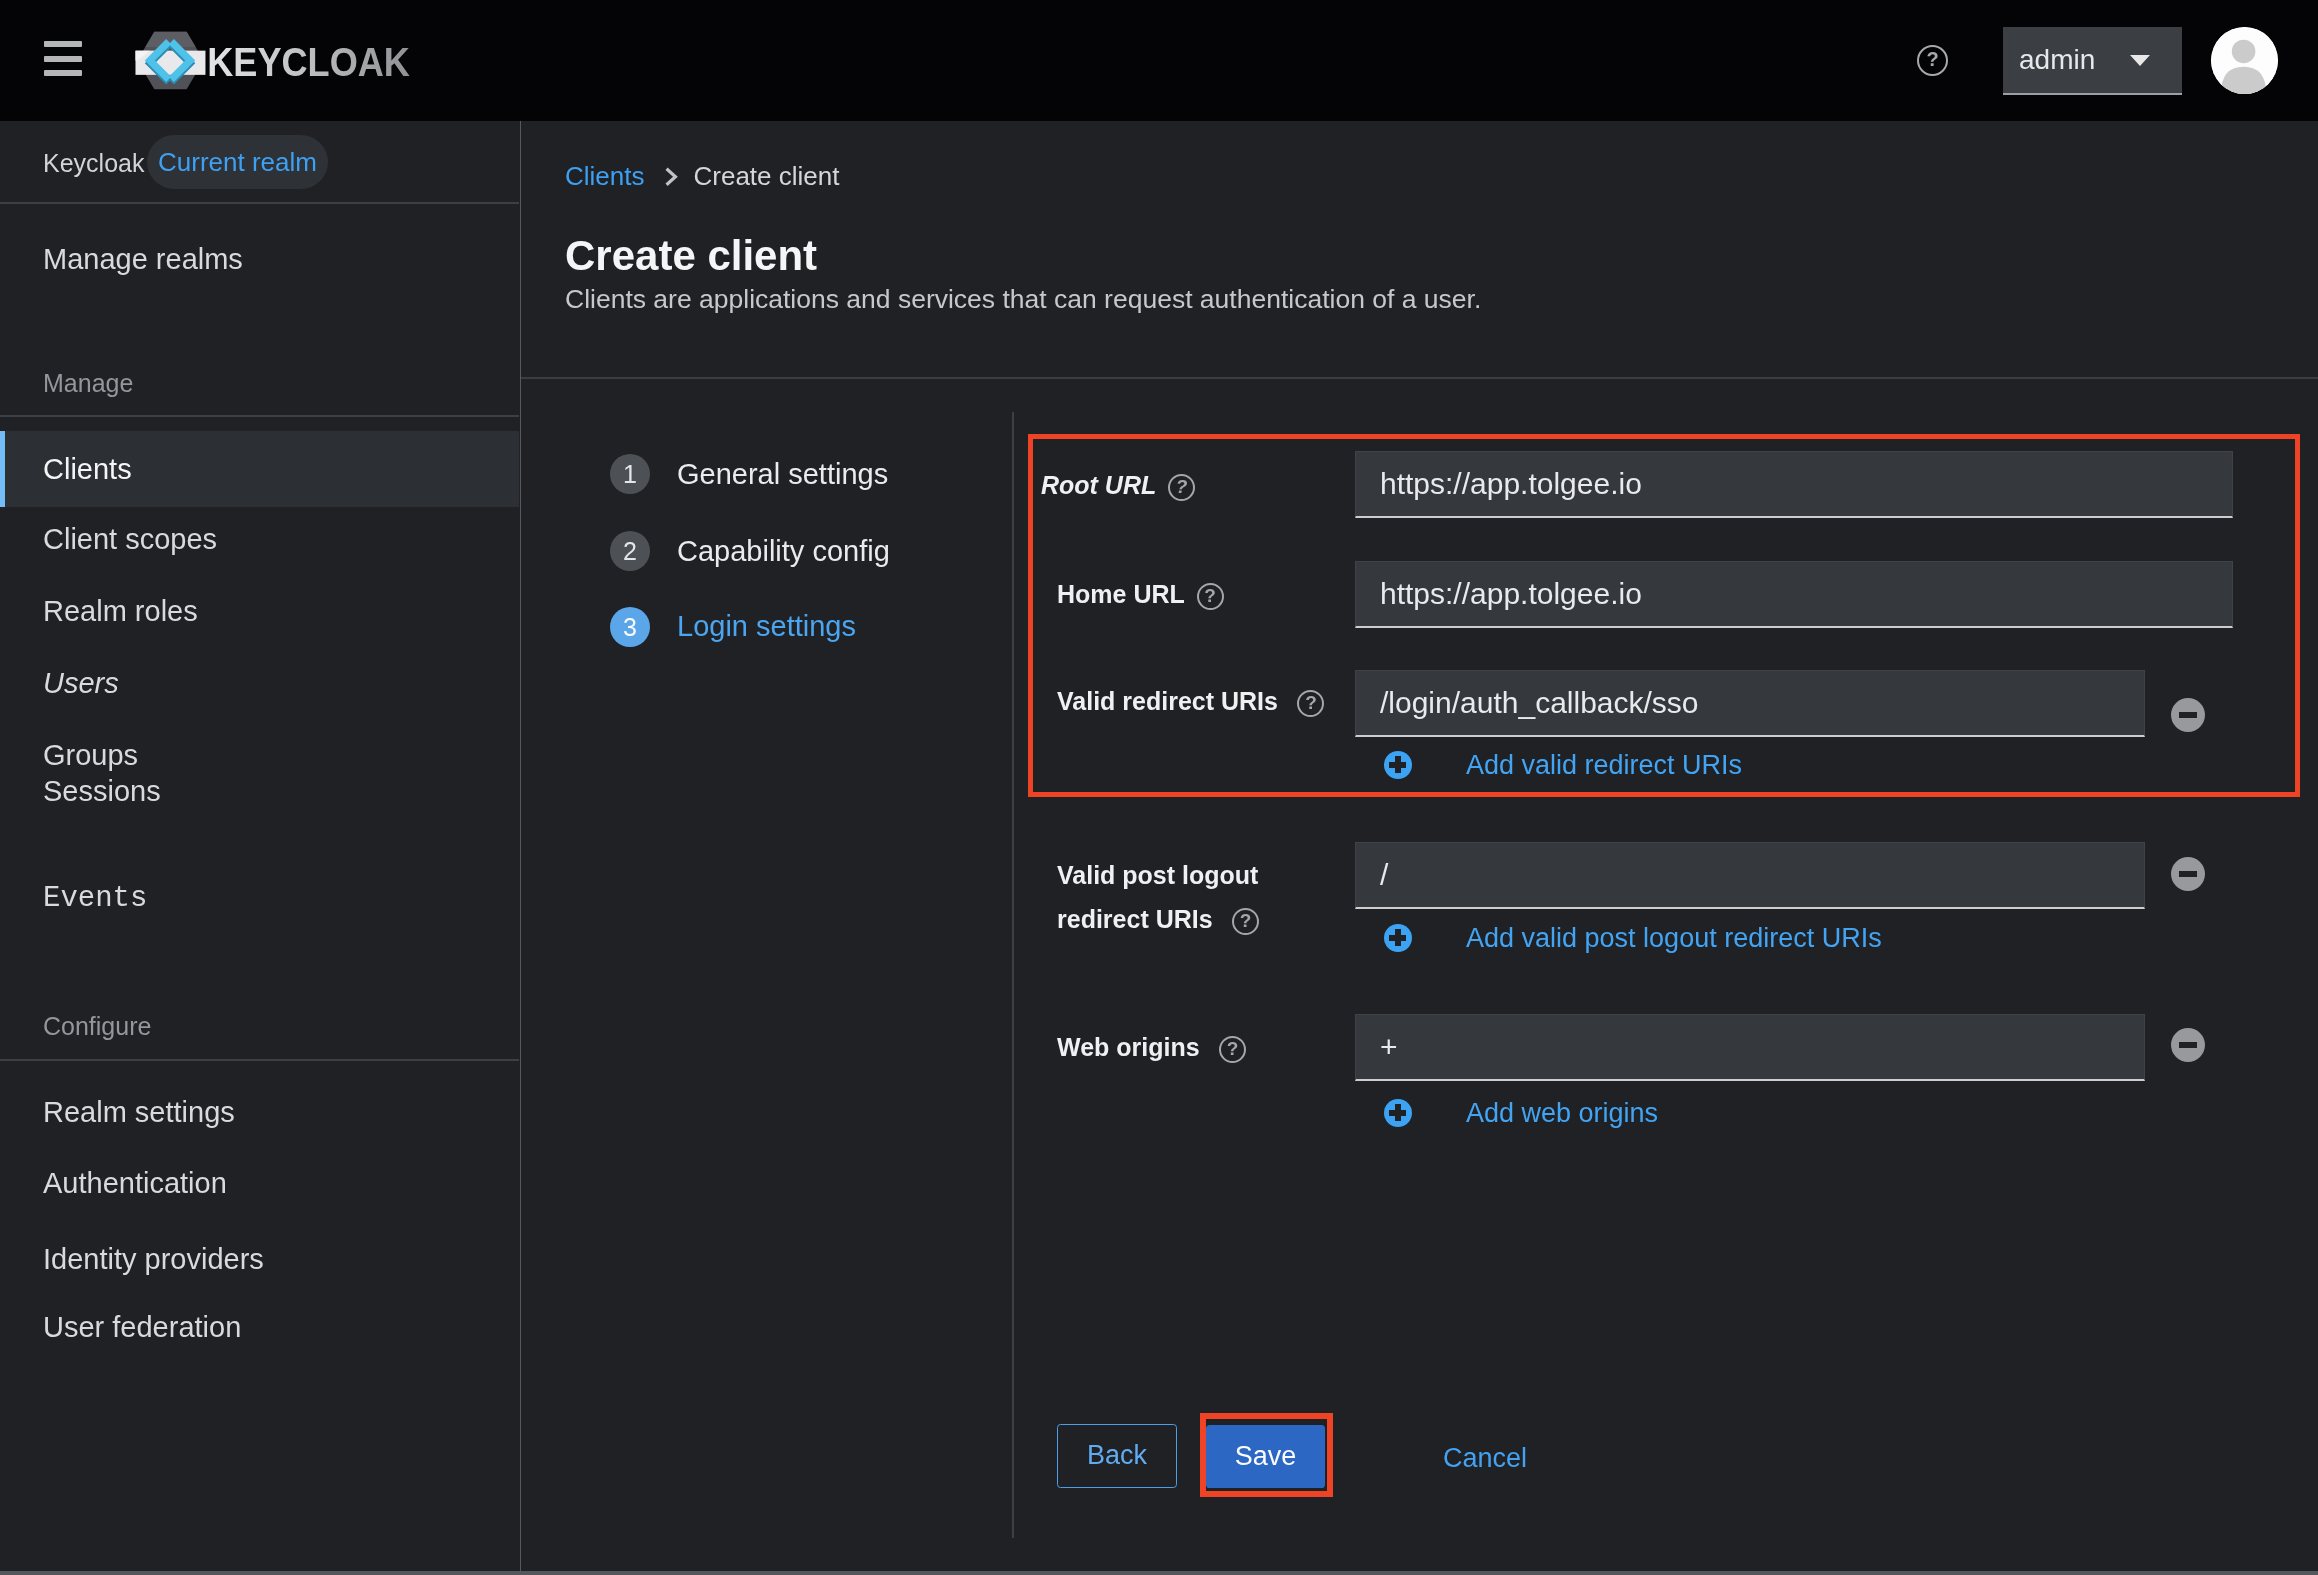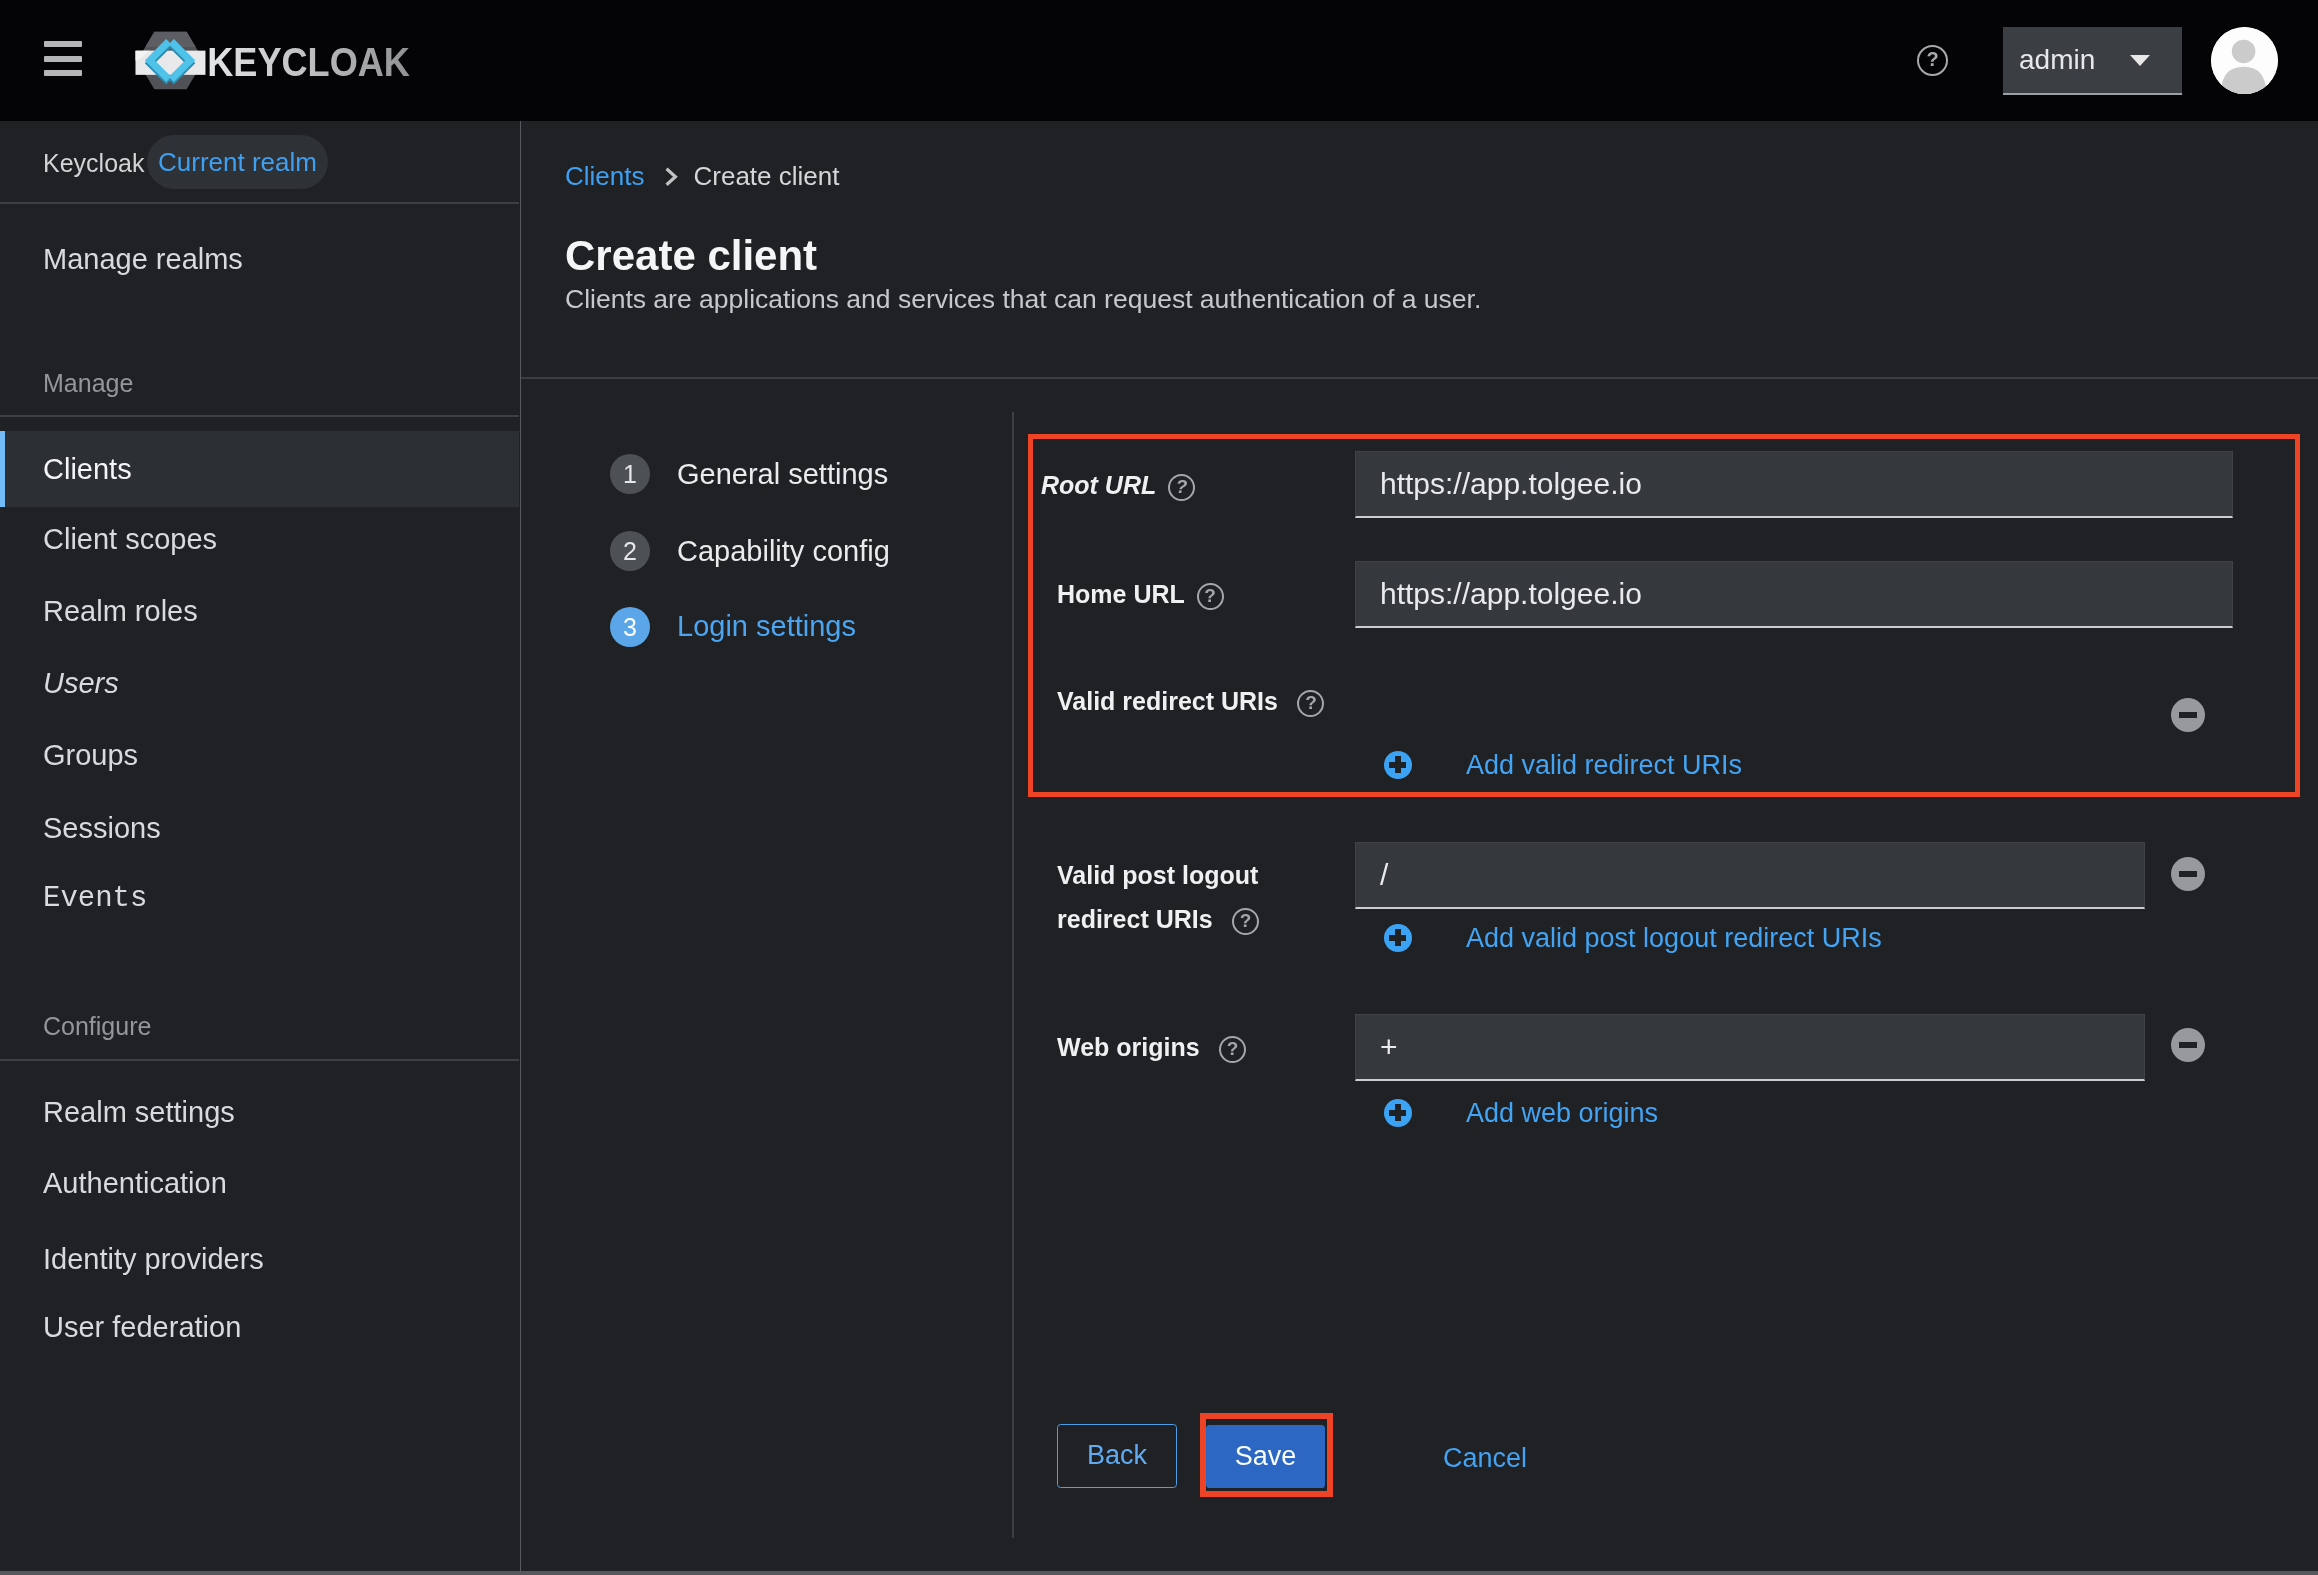--- a/index.html
+++ b/index.html
@@ -104,21 +104,21 @@
   <div class="abs hline" style="top:81px;"></div>
   <div class="abs navitem" style="top:120px;">Manage realms</div>
   <div class="abs navhead" style="top:246px;">Manage</div>
   <div class="abs hline" style="top:294px;"></div>
   <div class="abs" id="selrow"></div>
   <div class="abs navitem" style="top:330px; color:#f4f5f6;">Clients</div>
   <div class="abs navitem" style="top:400px;">Client scopes</div>
   <div class="abs navitem" style="top:472px;">Realm roles</div>
   <div class="abs navitem" style="top:544px;font-style:italic;">Users</div>
   <div class="abs navitem" style="top:616px;">Groups</div>
-  <div class="abs navitem" style="top:689px;">Sessions</div>
+  <div class="abs navitem" style="top:652px;">Sessions</div>
   <div class="abs navitem" style="top:760px;font-family:Liberation Mono, monospace;">Events</div>
   <div class="abs navhead" style="top:889px;">Configure</div>
   <div class="abs hline" style="top:938px;"></div>
   <div class="abs navitem" style="top:973px;">Realm settings</div>
   <div class="abs navitem" style="top:1044px;">Authentication</div>
   <div class="abs navitem" style="top:1120px;">Identity providers</div>
   <div class="abs navitem" style="top:1188px;">User federation</div>
 </div>
 
 <div class="abs" id="main">
@@ -140,20 +140,21 @@
 
   <div class="abs" id="redbox1"></div>
 
   <div class="abs flabel" style="left:520px; top:348px;font-style:italic;">Root URL <span class="qicon" style="margin-left:5.4px;">?</span></div>
   <div class="abs finput" style="left:834px; top:330px; width:878px; height:67px;">https://app.tolgee.io</div>
 
   <div class="abs flabel" style="left:536px; top:457px;">Home URL <span class="qicon" style="margin-left:5.4px;">?</span></div>
   <div class="abs finput" style="left:834px; top:440px; width:878px; height:67px;">https://app.tolgee.io</div>
 
   <div class="abs flabel" style="left:536px; top:564px;">Valid redirect URIs <span class="qicon" style="margin-left:12.6px;">?</span></div>
+  <div class="abs finput" style="left:834px; top:549px; width:790px; height:67px;">/login/auth_callback/sso</div>
   <div class="abs minus" style="left:1650px; top:577px;"></div>
   <div class="abs plusico" style="left:863px; top:630px;"></div>
   <div class="abs addlink" style="left:903px; top:627px;">Add valid redirect URIs</div>
 
   <div class="abs flabel" style="left:536px; top:732px; line-height:44px;">Valid post logout<br>redirect URIs <span class="qicon" style="margin-left:12.6px;">?</span></div>
   <div class="abs finput" style="left:834px; top:721px; width:790px; height:67px;">/</div>
   <div class="abs minus" style="left:1650px; top:736px;"></div>
   <div class="abs plusico" style="left:863px; top:803px;"></div>
   <div class="abs addlink" style="left:903px; top:800px;">Add valid post logout redirect URIs</div>
 

